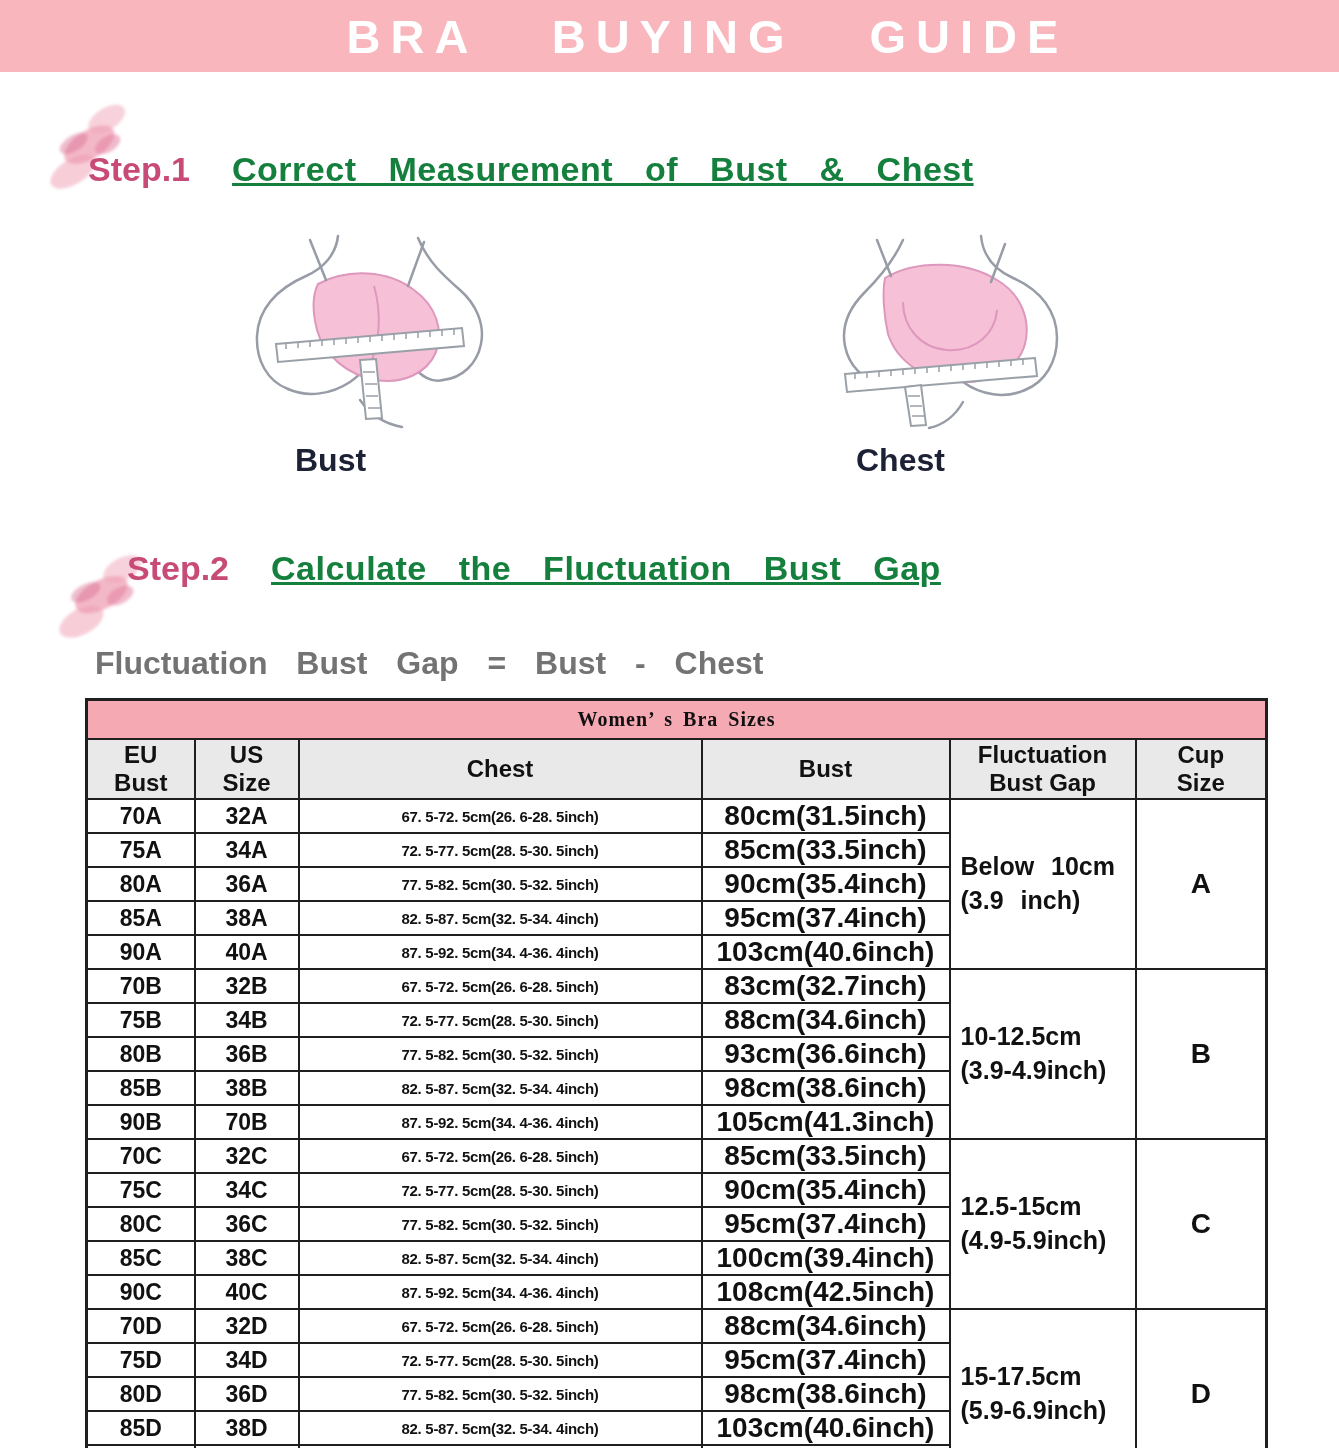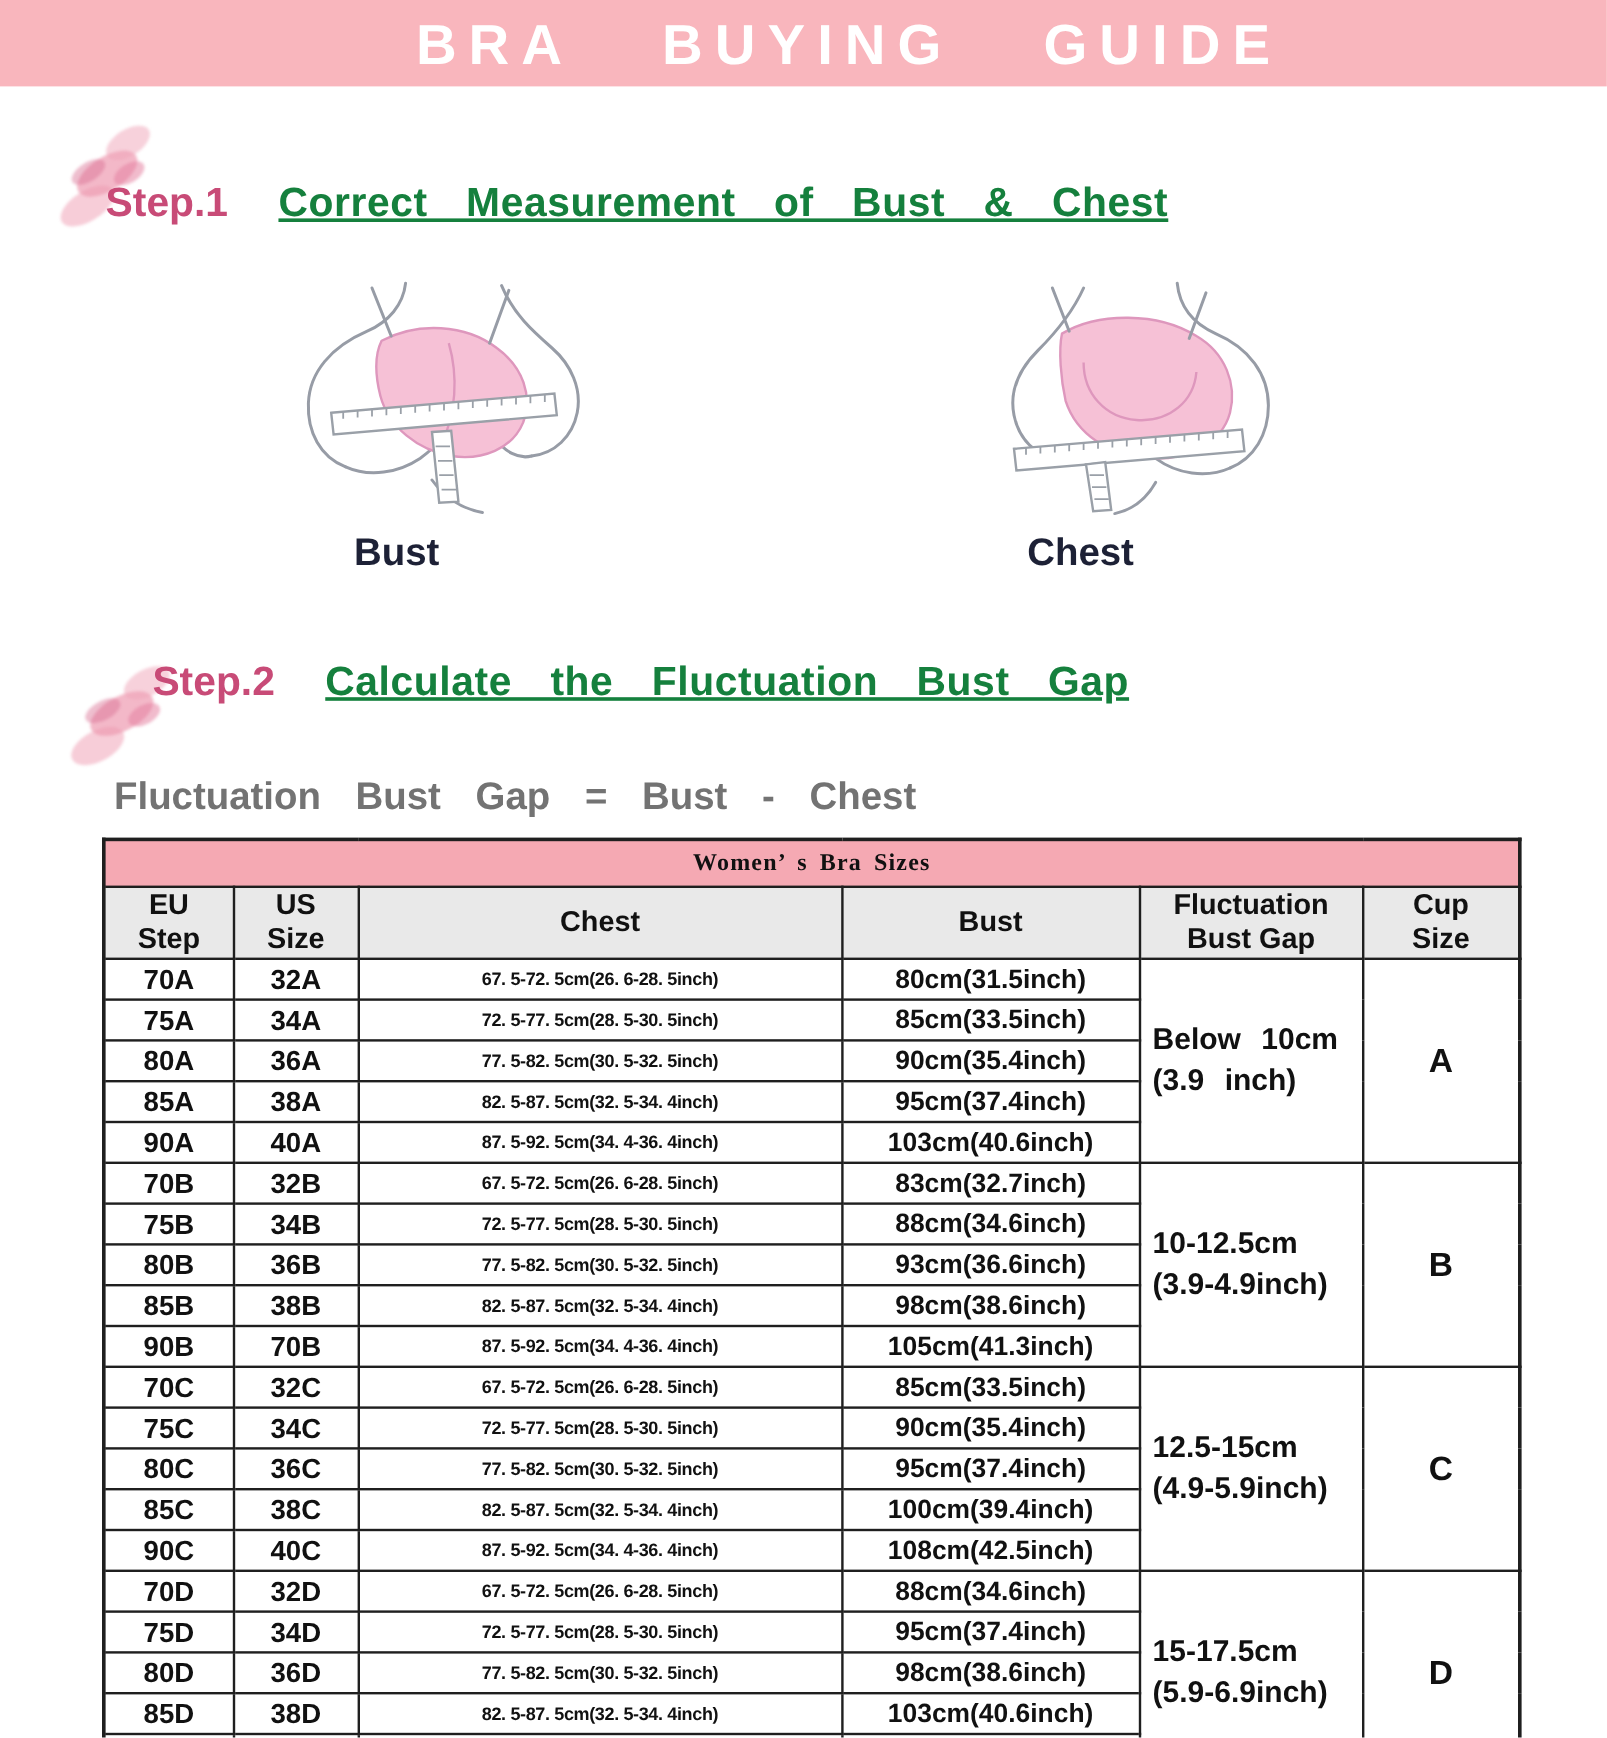--- a/index.html
+++ b/index.html
@@ -43,21 +43,21 @@
   .size-table th,.size-table td{border:2px solid #1f1f1f;text-align:center;
               vertical-align:middle;padding:0;color:#111;}
   .tbl-title{height:37px;background:#f5a9b3;
              font-family:"Liberation Serif",serif;font-weight:700;font-size:20px;
              color:#2e1518;letter-spacing:1px;word-spacing:4px;}
   .size-table thead th.colhead{height:58px;background:#e9e9e9;font-weight:700;
              font-size:24px;line-height:1.15;white-space:pre-line;}
   .size-table tbody td{height:32px;background:#ffffff;}
   .c-eu,.c-us{font-weight:700;font-size:23px;}
   .c-chest{font-size:15px;font-weight:700;letter-spacing:-0.3px;}
-  .c-bust{font-size:22px;font-weight:700;}
+  .c-bust{font-size:28px;font-weight:700;}
   .c-gap{font-weight:700;font-size:25px;text-align:left !important;
          padding-left:10px !important;white-space:pre-line;line-height:1.35;
          word-spacing:10px;}
   .c-cup{font-weight:700;font-size:28px;}
 </style>
 </head>
 <body>
 
 <div class="banner">
   <span class="banner-title">BRA BUYING GUIDE</span>
@@ -143,21 +143,21 @@
     <col style="width:248px">
       <col style="width:186px">
       <col style="width:131px">
   </colgroup>
   <thead>
     <tr>
       <th colspan="6" class="tbl-title">Women’ s Bra Sizes</th>
     </tr>
     <tr>
       <th class="colhead">EU
-Step</th>
+Bust</th>
       <th class="colhead">US
 Size</th>
       <th class="colhead">Chest</th>
       <th class="colhead">Bust</th>
       <th class="colhead">Fluctuation
 Bust Gap</th>
       <th class="colhead">Cup
 Size</th>
     </tr>
   </thead>

